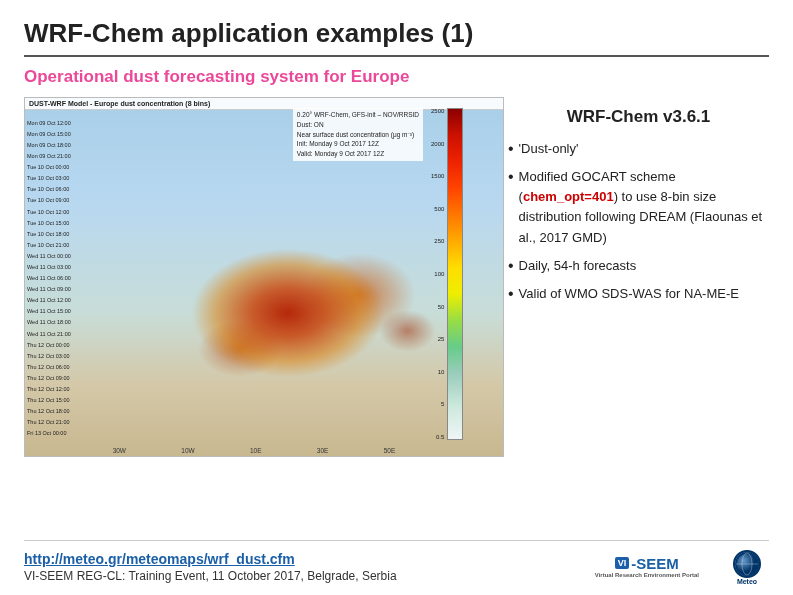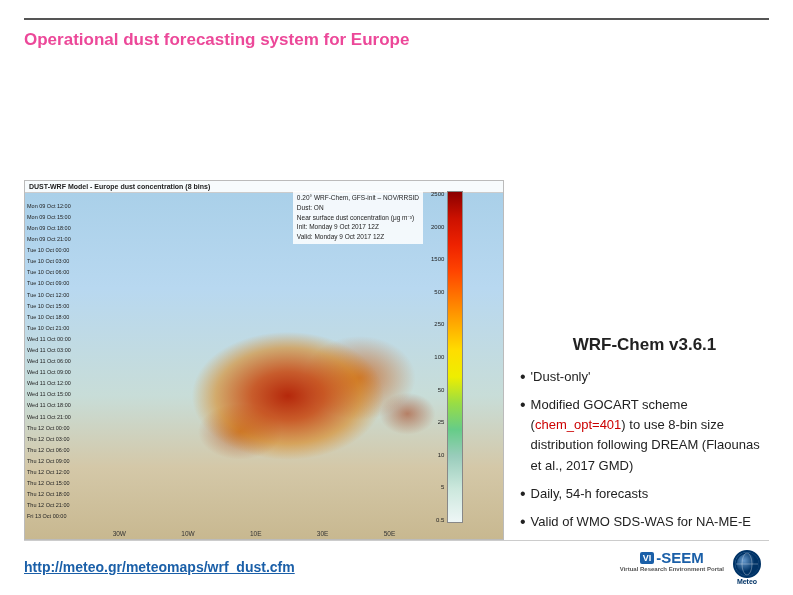--- a/index.html
+++ b/index.html
@@ -37,22 +37,22 @@
       font-size: 17px;
       font-weight: bold;
       color: #ec4899;
       margin-bottom: 10px;
     }
 
     .content-row {
       display: flex;
       flex-direction: row;
       flex: 1;
-      gap: 16px;
-      align-items: flex-end;
+      gap: 4px;
+      align-items: flex-start;
     }
 
     .map-container {
       width: 480px;
       min-width: 480px;
       height: 360px;
       background: #e8e8e8;
       border: 1px solid #bbb;
       position: relative;
       overflow: hidden;
@@ -106,21 +106,21 @@
       line-height: 1.2;
       flex-shrink: 0;
     }
 
     .bullet-text {
       flex: 1;
     }
 
     .highlight {
       color: #cc0000;
-      font-weight: normal;
+      font-weight: bold;
     }
 
     .footer {
       margin-top: auto;
       padding-top: 8px;
       border-top: 1px solid #ccc;
       display: flex;
       align-items: center;
       justify-content: space-between;
     }
@@ -138,21 +138,22 @@
       text-decoration: underline;
     }
 
     .footer-event {
       font-size: 12px;
       color: #333;
     }
 
     .footer-logos {
       display: flex;
-      gap: 1px;
+      align-items: center;
+      gap: 26px;
     }
 
     .logo-viseem {
       display: flex;
       flex-direction: column;
       align-items: center;
       font-size: 8px;
       color: #1a5fa8;
       font-weight: bold;
     }
@@ -241,20 +242,21 @@
       font-weight: bold;
       color: #222;
       border-bottom: 1px solid #ccc;
     }
   </style>
 </head>
 <body>
 
 <div class="page">
 
+  <div class="main-title">WRF-Chem application examples (1)</div>
   <hr class="divider">
 
   <div class="subtitle">Operational dust forecasting system for Europe</div>
 
   <div class="content-row">
 
     <div class="map-container">
       <div class="map-image">
 
         <div class="map-title-bar">
@@ -349,20 +351,21 @@
           <span class="bullet-text">Valid of WMO SDS-WAS for NA-ME-E</span>
         </li>
       </ul>
     </div>
 
   </div>
 
   <div class="footer">
     <div class="footer-left">
       <span class="footer-link">http://meteo.gr/meteomaps/wrf_dust.cfm</span>
+      <span class="footer-event">VI-SEEM REG-CL: Training Event, 11 October 2017, Belgrade, Serbia</span>
     </div>
     <div class="footer-logos">
 
       <div class="logo-viseem">
         <div class="logo-viseem-top">
           <span class="logo-vi-box">VI</span>
           <span class="logo-seem-text">-SEEM</span>
         </div>
         <div class="logo-sub">Virtual Research Environment Portal</div>
       </div>

